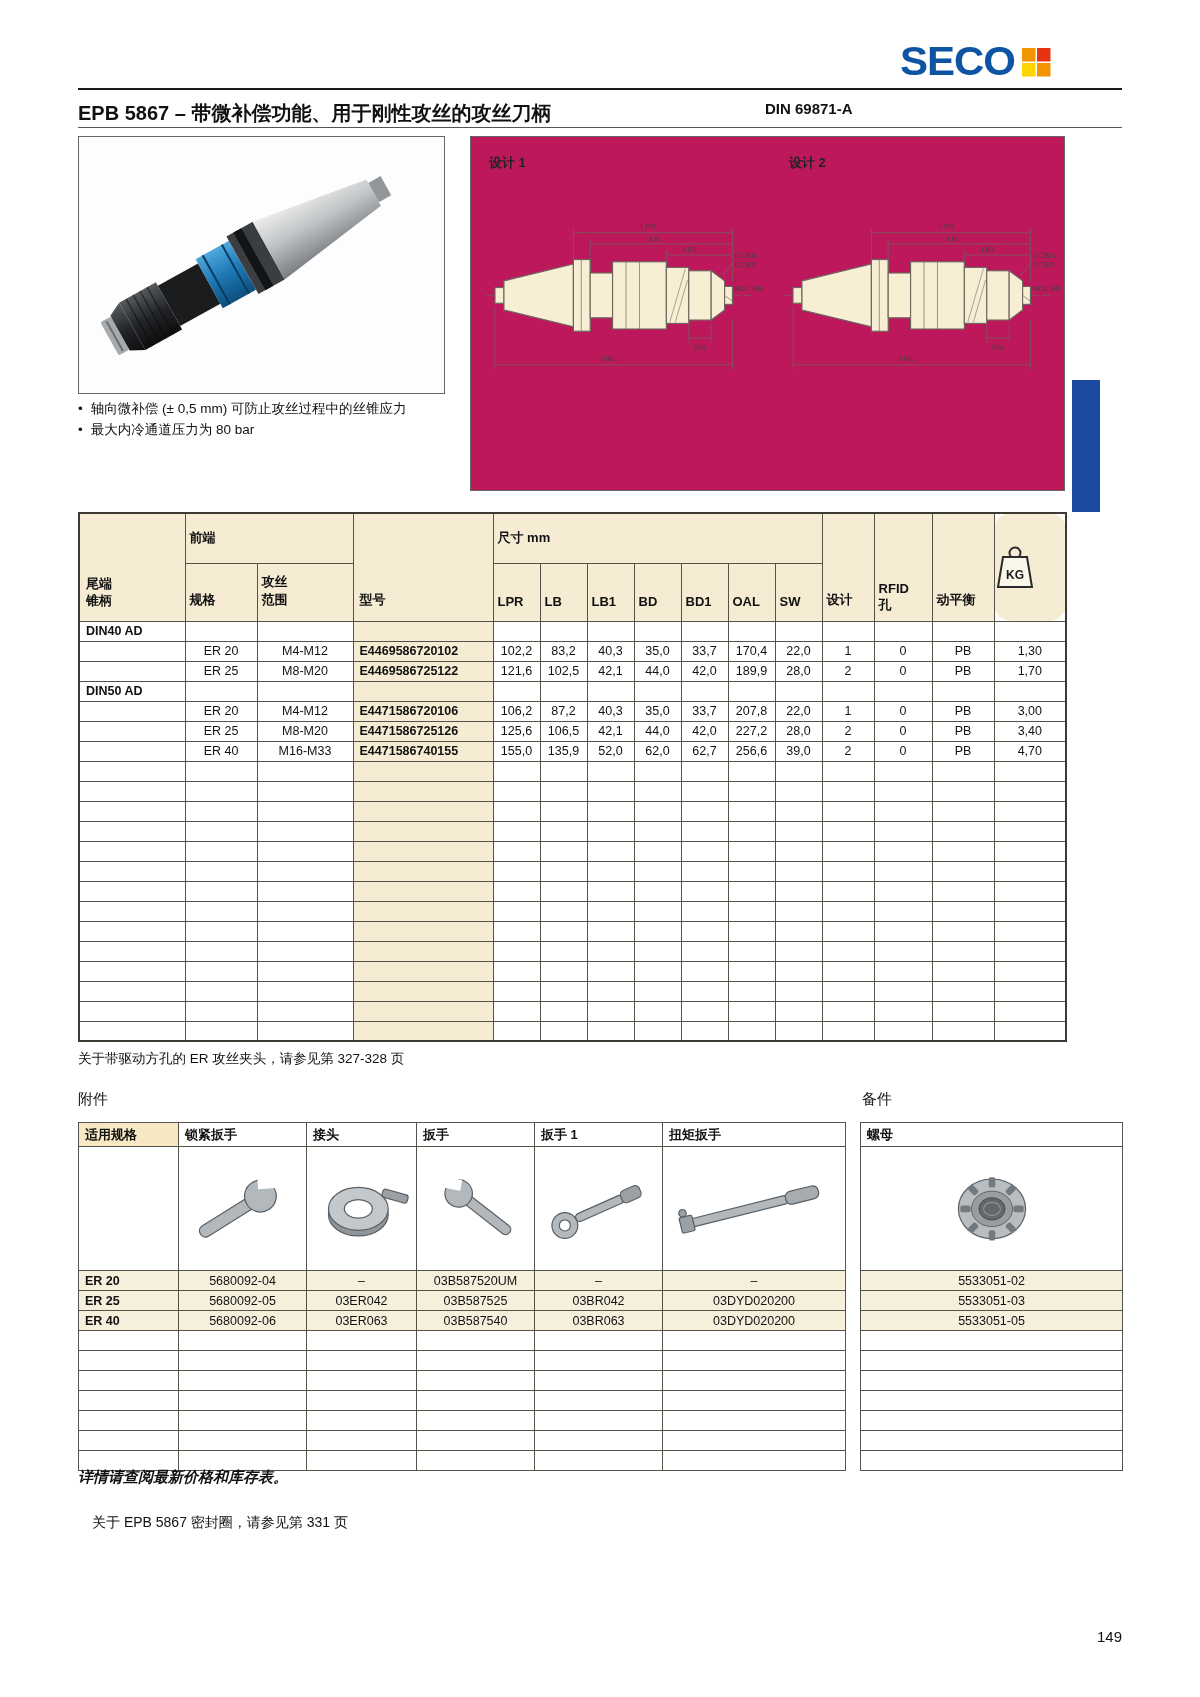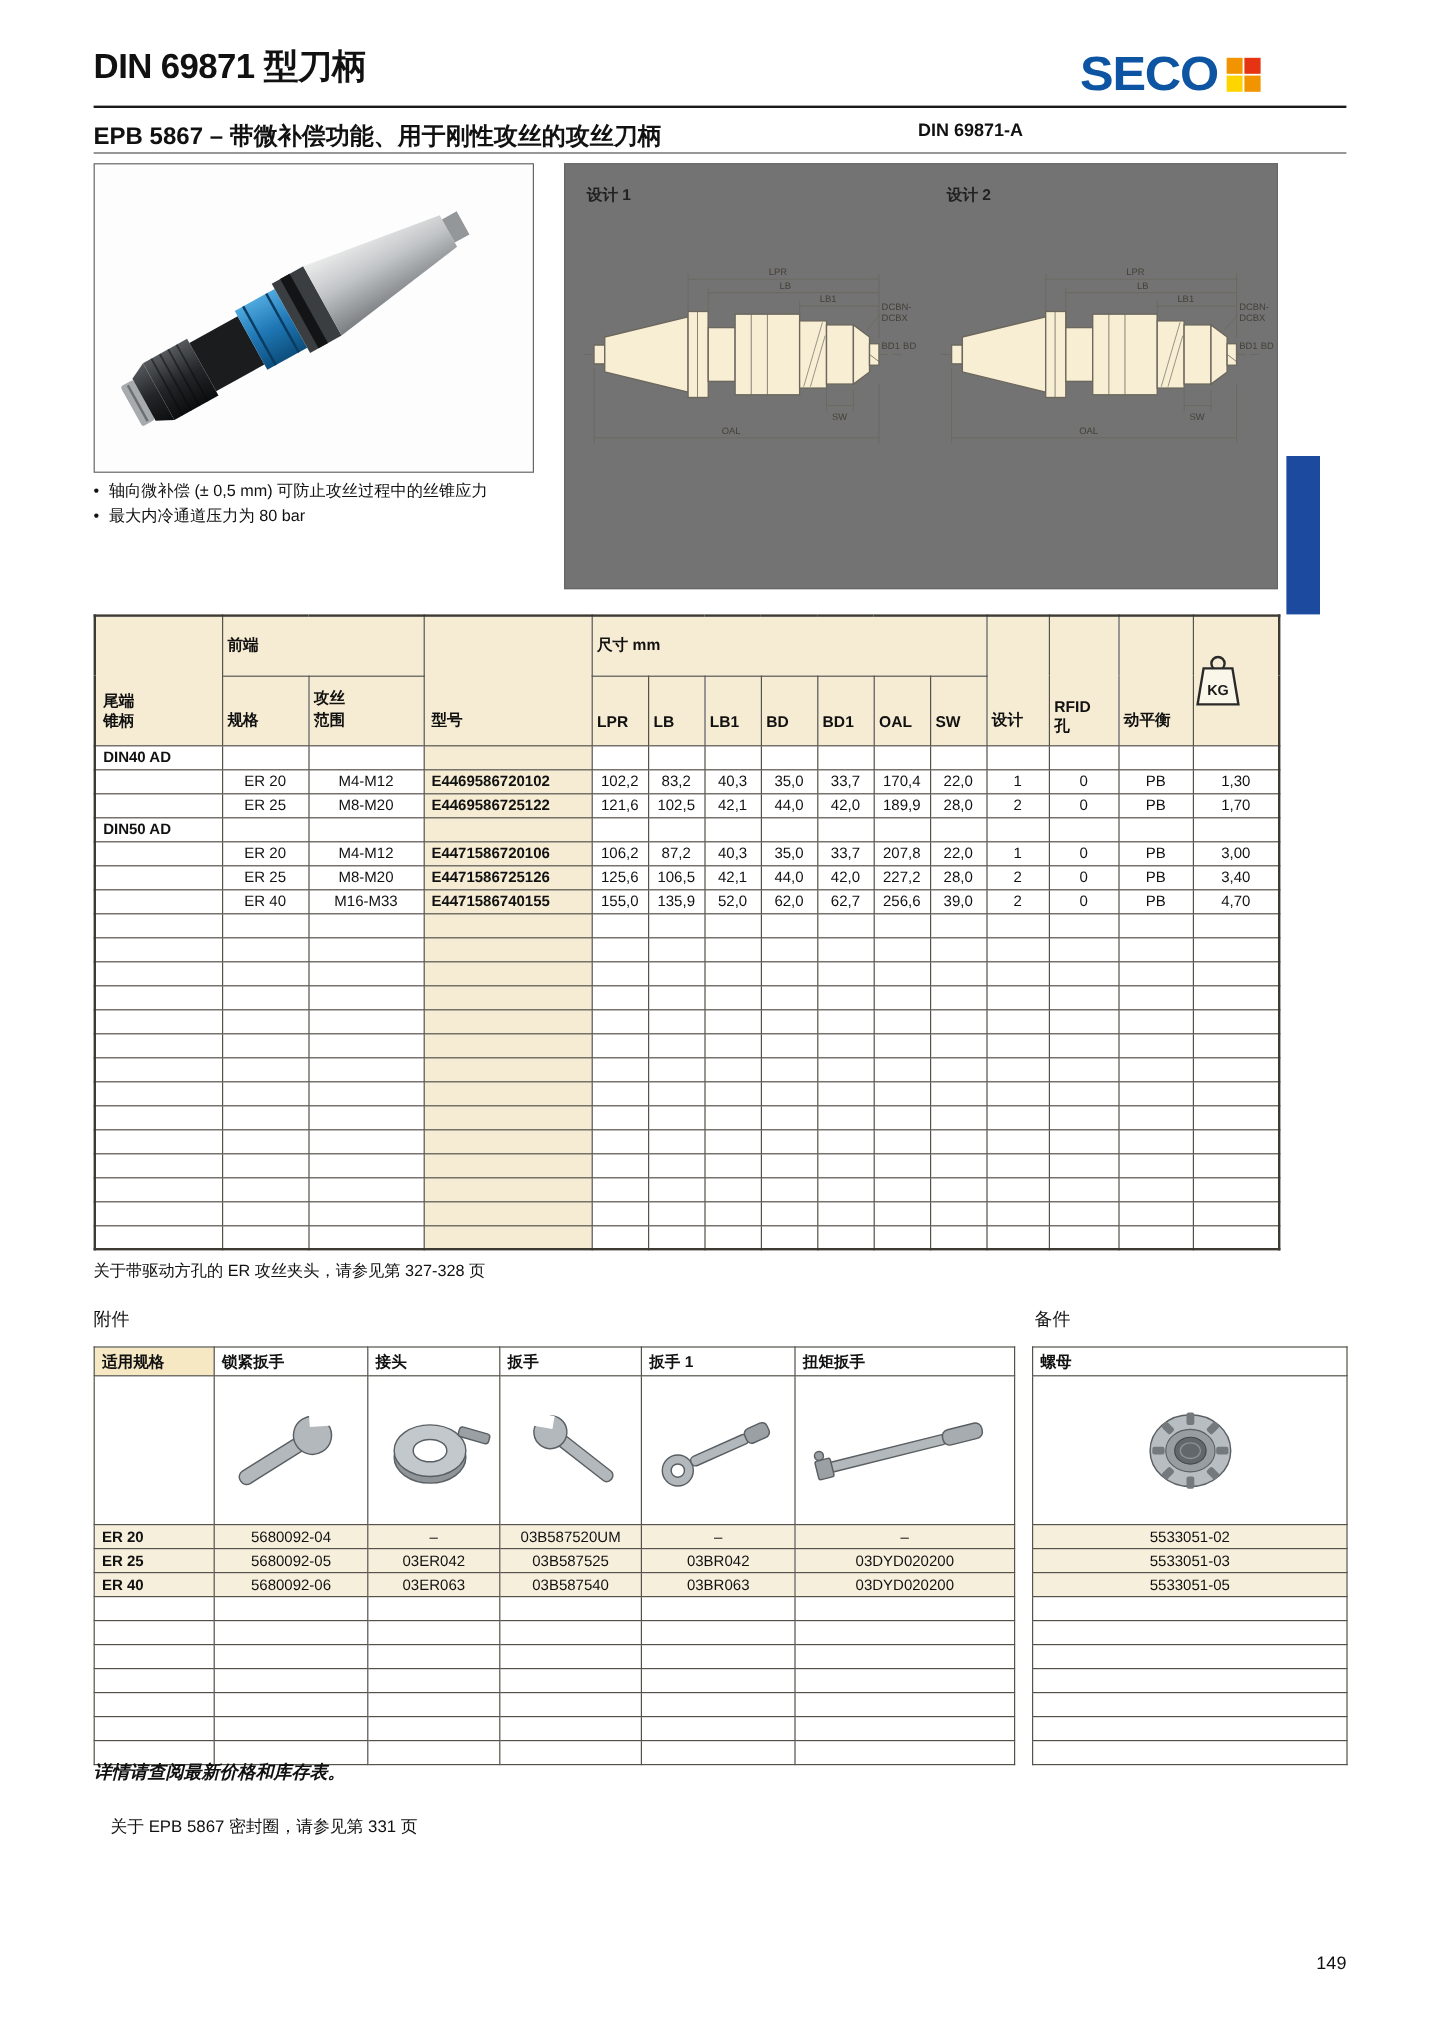--- a/index.html
+++ b/index.html
@@ -14,37 +14,37 @@
   .subtitle{position:absolute;left:78px;top:100px;font-size:20px;font-weight:bold;}
   .doc-ref{position:absolute;left:765px;top:100px;width:300px;text-align:left;font-size:15px;font-weight:bold;}
   .subtitle-rule{position:absolute;left:78px;top:127px;width:1044px;height:1px;background:#555;}
 
   
   .photo-box{position:absolute;left:78px;top:136px;width:367px;height:258px;border:1px solid #666;box-sizing:border-box;background:#fdfdfd;}
   .bullets{position:absolute;left:78px;top:398px;margin:0;padding:0;list-style:none;font-size:13.5px;line-height:21px;width:400px;}
   .bullets li::before{content:"\2022";margin-right:8px;}
 
   
-  .drawing-box{position:absolute;left:470px;top:136px;width:595px;height:355px;border:1px solid #666;box-sizing:border-box;background:#737373;}
+  .drawing-box{position:absolute;left:470px;top:136px;width:595px;height:355px;border:1px solid #666;box-sizing:border-box;background:#be185d;}
 
   
   .side-tab{position:absolute;left:1072px;top:380px;width:28px;height:132px;background:#1b4a9e;}
 
   
   .main-table{position:absolute;left:78px;top:512px;width:987px;border-collapse:collapse;table-layout:fixed;font-size:12.5px;}
   .main-table th,.main-table td{border:1px solid #55524a;padding:0 4px;overflow:hidden;white-space:nowrap;box-sizing:border-box;}
   .main-table{border:2px solid #3c3a33;}
   .main-table thead th{background:#f5ecd3;font-weight:bold;font-size:13px;text-align:left;vertical-align:middle;}
   .main-table thead tr.h1 th{height:50px;}
   .main-table thead tr.h2 th{height:58px;vertical-align:bottom;padding-bottom:12px;}
   .main-table .th-tail{vertical-align:bottom;text-align:left;padding:0 0 12px 6px;line-height:17px;}
   .main-table .th-model{vertical-align:bottom;text-align:left;padding:0 0 12px 6px;}
   .main-table .th-design,.main-table .th-balance{vertical-align:bottom;padding-bottom:12px;}
   .main-table .th-rfid{vertical-align:bottom;padding-bottom:8px;line-height:16px;}
-  .main-table .th-kg{vertical-align:middle;padding:2px 0 0 0;}
+  .main-table .th-kg{vertical-align:middle;padding:2px 0 0 0;border-radius:17px;}
   .main-table td{height:20px;text-align:center;background:#fff;}
   .main-table td.col-tail{text-align:left;font-weight:bold;padding-left:6px;}
   .main-table td:nth-child(4){text-align:left;font-weight:bold;background:#f5ecd3;padding-left:6px;}
 
   .table-note{position:absolute;left:78px;top:1050px;font-size:13.5px;}
 
   
   .acc-label{position:absolute;left:78px;top:1090px;font-size:15px;}
   .spare-label{position:absolute;left:862px;top:1090px;font-size:15px;}
 
@@ -62,21 +62,20 @@
   
   .footer-bold{position:absolute;left:78px;top:1468px;font-size:15px;font-weight:bold;font-style:italic;}
   .footer-note{position:absolute;left:92px;top:1514px;font-size:14px;}
   .page-num{position:absolute;left:1005px;top:1628px;width:117px;text-align:right;font-size:15px;}
 </style>
 </head>
 <body>
 
 <div class="page">
 
-  <h1 class="page-title">DIN 69871 型刀柄</h1>
 
   <div class="logo">
     <span class="logo-text">SECO</span>
     <svg width="29" height="29" viewBox="0 0 29 29">
       <rect x="0" y="0" width="13.5" height="13.5" fill="#f29400"></rect>
       <rect x="15" y="0" width="13.5" height="13.5" fill="#e63312"></rect>
       <rect x="0" y="15" width="13.5" height="13.5" fill="#ffd500"></rect>
       <rect x="15" y="15" width="13.5" height="13.5" fill="#f29400"></rect>
     </svg>
   </div>

